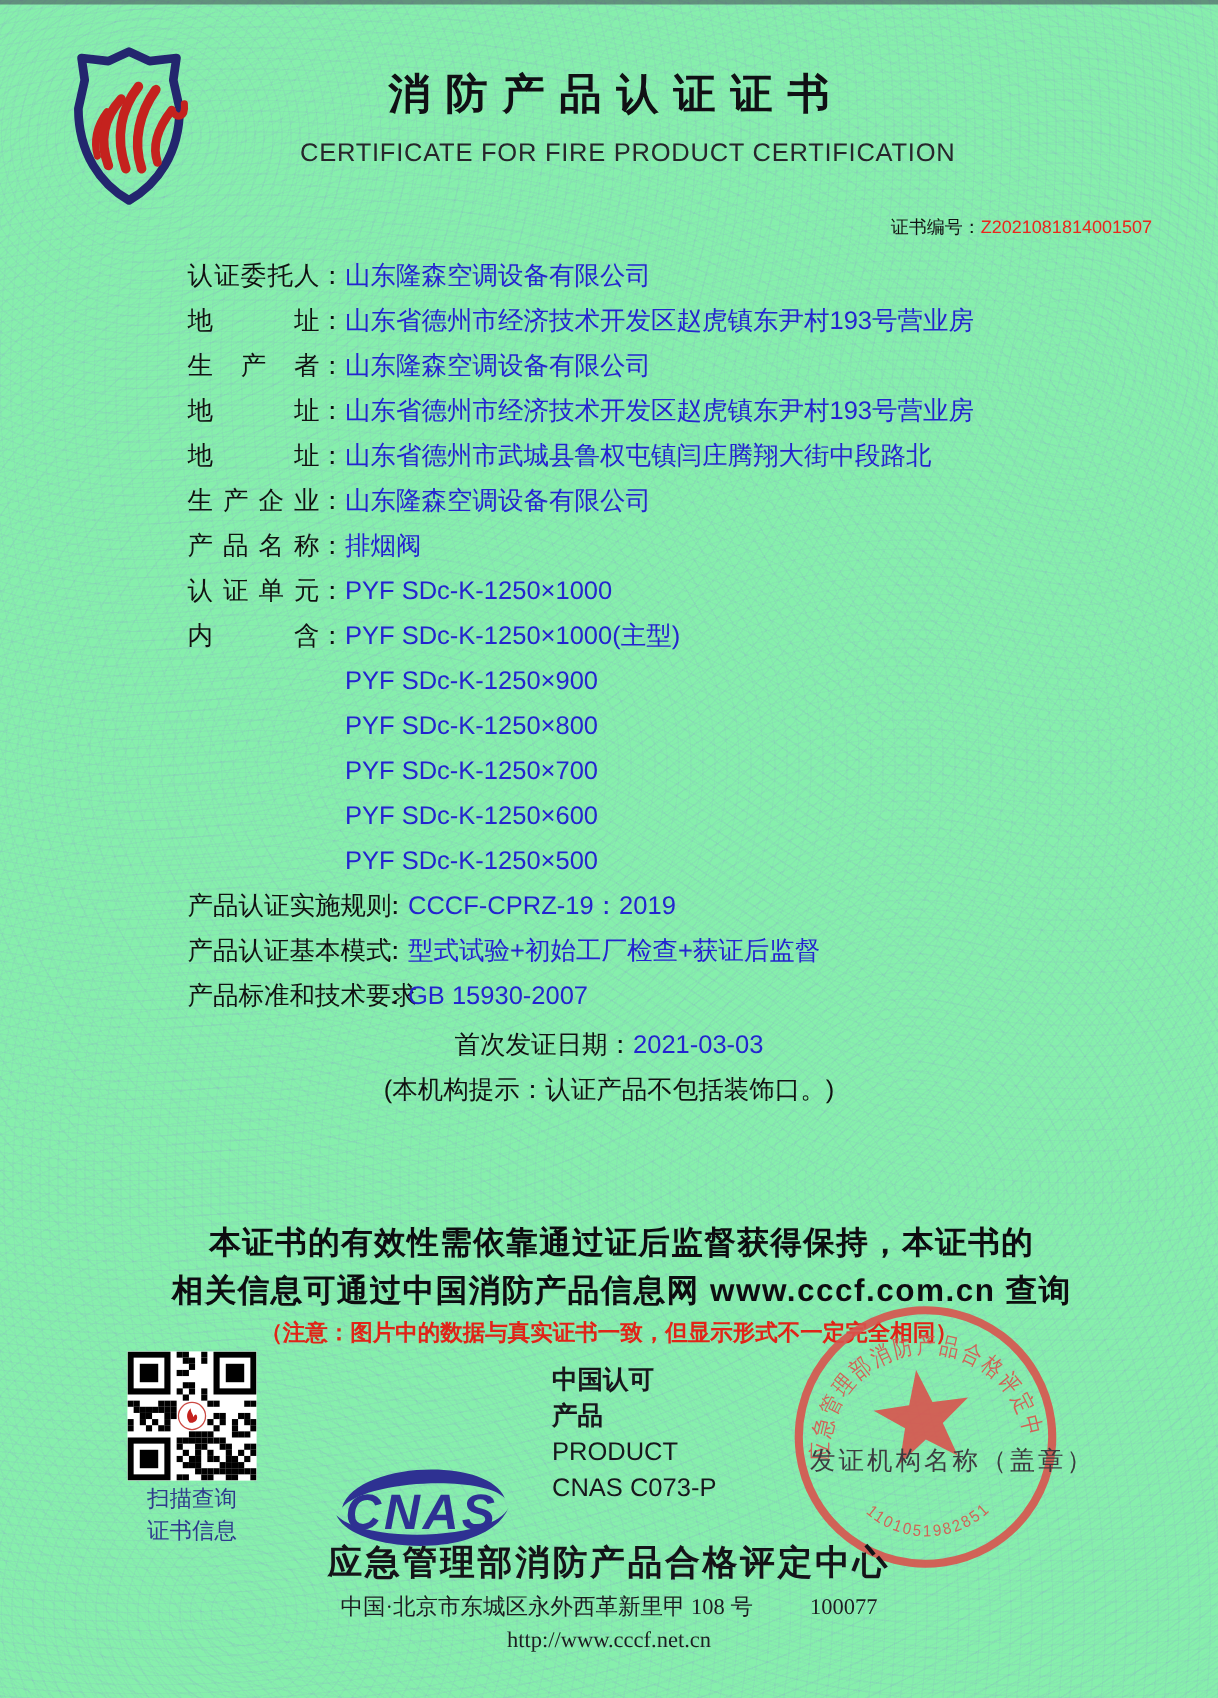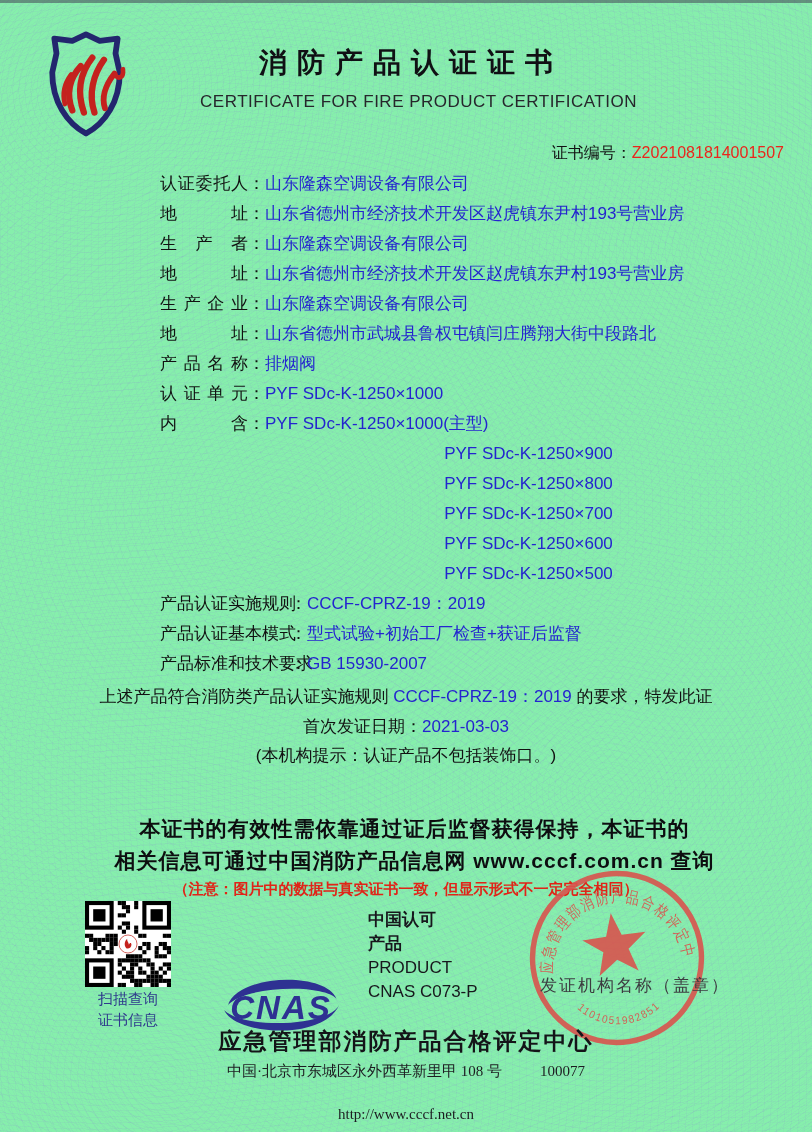--- a/index.html
+++ b/index.html
@@ -16,55 +16,55 @@
       repeating-radial-gradient(circle at 35% 45%, rgba(135,145,205,.08) 0 1px, transparent 1px 8px),
       repeating-radial-gradient(circle at 75% 70%, rgba(135,145,205,.08) 0 1px, transparent 1px 6px),
       repeating-radial-gradient(circle at 20% 95%, rgba(135,145,205,.09) 0 1px, transparent 1px 7px);
   }
   .topline{position:absolute;top:0;left:0;right:0;height:3px;background:rgba(70,70,85,.55);}
   .logo{position:absolute;left:30px;top:26px;width:112px;height:116px;}
   .title{position:absolute;top:44px;left:0;right:0;text-align:center;
          font-size:28px;font-weight:bold;letter-spacing:10px;text-indent:10px;color:#101014;}
   .subtitle{position:absolute;top:92px;left:0;right:0;text-align:center;
          font-size:17px;letter-spacing:.5px;color:#26262b;padding-left:25px;}
-  .certno{position:absolute;top:143px;right:28px;font-size:16px;}
+  .certno{position:absolute;top:143px;right:44px;font-size:12px;}
   .red{color:#ea261c;}
   .blue{color:#2424cf;}
-  .fields{position:absolute;top:169px;left:125px;right:20px;font-size:17px;line-height:30px;margin-left:35px;}
+  .fields{position:absolute;top:169px;left:125px;right:20px;font-size:17px;line-height:30px;}
   .frow{white-space:nowrap;}
   .flabel{display:inline-block;width:88px;text-align:justify;text-align-last:justify;color:#111;}
   .flabel.wide{width:130px;}
   .fcolon{color:#111;}
   .fvalue{color:#2424cf;}
-  .cont{padding-left:105px;text-align:center;}
+  .cont{padding-left:105px;}
   .centerblock{position:absolute;top:682px;left:0;right:0;text-align:center;
                font-size:17px;line-height:29.5px;}
   .gap{display:inline-block;width:9px;}
   .boldblock{position:absolute;top:813px;left:17px;right:0;text-align:center;
              font-size:21px;font-weight:bold;letter-spacing:1px;line-height:32px;color:#0d0d10;}
   .rednote{position:absolute;top:879px;left:0;right:0;text-align:center;
            font-size:15px;font-weight:bold;color:#e02418;line-height:20px;}
   .qr{position:absolute;left:85px;top:901px;width:86px;height:86px;background:#fff;}
   .qrcap{position:absolute;left:72px;width:112px;text-align:center;font-size:15px;color:#2e3a8c;}
   .qrcap1{top:990px;} .qrcap2{top:1011px;}
   .cnas{position:absolute;left:214px;top:960px;width:134px;height:94px;}
   .cnastext{position:absolute;left:368px;top:908px;font-size:17px;line-height:24px;color:#17171c;}
   .cnastext .cn{font-family:"Liberation Serif",serif;font-weight:bold;}
   .stamp{position:absolute;left:525px;top:866px;width:184px;height:184px;
          transform:rotate(-8deg);opacity:.9;}
   .stampcap{position:absolute;left:540px;top:962px;width:256px;font-size:17px;
-            font-family:Liberation Sans, sans-serif;letter-spacing:2px;color:#3c3c40;z-index:5;margin-top:12px;}
+            font-family:Liberation Sans, sans-serif;letter-spacing:2px;color:#3c3c40;z-index:5;}
   .orgname{position:absolute;top:1026px;left:0;right:0;text-align:center;
            font-family:"Liberation Serif",serif;font-size:23px;font-weight:bold;
            letter-spacing:2px;color:#141418;}
   .orgaddr{position:absolute;top:1062px;left:0;right:0;text-align:center;
            font-family:"Liberation Serif",serif;font-size:15px;color:#1c1c20;}
   .orgaddr .pc{margin-left:38px;}
   .orgurl{position:absolute;top:1086px;left:0;right:0;text-align:center;
-          font-family:"Liberation Serif",serif;font-size:15px;color:#1c1c20;margin-top:20px;}
+          font-family:"Liberation Serif",serif;font-size:15px;color:#1c1c20;}
   svg text{font-family:"Liberation Sans",sans-serif;}
 </style>
 </head>
 <body>
 
 <div class="page">
   <div class="topline"></div>
 
   <div class="logo">
     <svg viewBox="0 0 100 110" width="112" height="116">
@@ -85,37 +85,36 @@
 
   <div class="certno">
     <span>证书编号：</span><span class="red">Z2021081814001507</span>
   </div>
 
   <div class="fields">
     <div class="frow"><span class="flabel">认证委托人</span><span class="fcolon">：</span><span class="fvalue">山东隆森空调设备有限公司</span></div>
     <div class="frow"><span class="flabel">地址</span><span class="fcolon">：</span><span class="fvalue">山东省德州市经济技术开发区赵虎镇东尹村193号营业房</span></div>
     <div class="frow"><span class="flabel">生产者</span><span class="fcolon">：</span><span class="fvalue">山东隆森空调设备有限公司</span></div>
     <div class="frow"><span class="flabel">地址</span><span class="fcolon">：</span><span class="fvalue">山东省德州市经济技术开发区赵虎镇东尹村193号营业房</span></div>
+    <div class="frow"><span class="flabel">地址</span><span class="fcolon">：</span><span class="fvalue">山东省德州市武城县鲁权屯镇闫庄腾翔大街中段路北</span></div>
     <div class="frow"><span class="flabel">生产企业</span><span class="fcolon">：</span><span class="fvalue">山东隆森空调设备有限公司</span></div>
-    <div class="frow"><span class="flabel">地址</span><span class="fcolon">：</span><span class="fvalue">山东省德州市武城县鲁权屯镇闫庄腾翔大街中段路北</span></div>
     <div class="frow"><span class="flabel">产品名称</span><span class="fcolon">：</span><span class="fvalue">排烟阀</span></div>
     <div class="frow"><span class="flabel">认证单元</span><span class="fcolon">：</span><span class="fvalue">PYF SDc-K-1250×1000</span></div>
     <div class="frow"><span class="flabel">内含</span><span class="fcolon">：</span><span class="fvalue">PYF SDc-K-1250×1000(主型)</span></div>
     <div class="frow cont"><span class="fvalue">PYF SDc-K-1250×900</span></div>
     <div class="frow cont"><span class="fvalue">PYF SDc-K-1250×800</span></div>
     <div class="frow cont"><span class="fvalue">PYF SDc-K-1250×700</span></div>
     <div class="frow cont"><span class="fvalue">PYF SDc-K-1250×600</span></div>
     <div class="frow cont"><span class="fvalue">PYF SDc-K-1250×500</span></div>
     <div class="frow"><span class="flabel wide">产品认证实施规则</span><span class="fcolon">：</span><span class="fvalue">CCCF-CPRZ-19：2019</span></div>
     <div class="frow"><span class="flabel wide">产品认证基本模式</span><span class="fcolon">：</span><span class="fvalue">型式试验+初始工厂检查+获证后监督</span></div>
     <div class="frow"><span class="flabel wide">产品标准和技术要求</span><span class="fcolon">：</span><span class="fvalue">GB 15930-2007</span></div>
   </div>
 
   <div class="centerblock">
-    <div><span>上述产品符合消防类产品认证实施规则 </span><span class="blue">CCCF-CPRZ-19：2019</span><span> 的要求，特发此证</span></div>
     <div><span>首次发证日期：</span><span class="blue">2021-03-03</span></div>
     <div>(本机构提示：认证产品不包括装饰口。)</div>
   </div>
 
   <div class="boldblock">
     <div>本证书的有效性需依靠通过证后监督获得保持，本证书的</div>
     <div>相关信息可通过中国消防产品信息网 www.cccf.com.cn 查询</div>
   </div>
   <div class="rednote">（注意：图片中的数据与真实证书一致，但显示形式不一定完全相同）</div>
 

